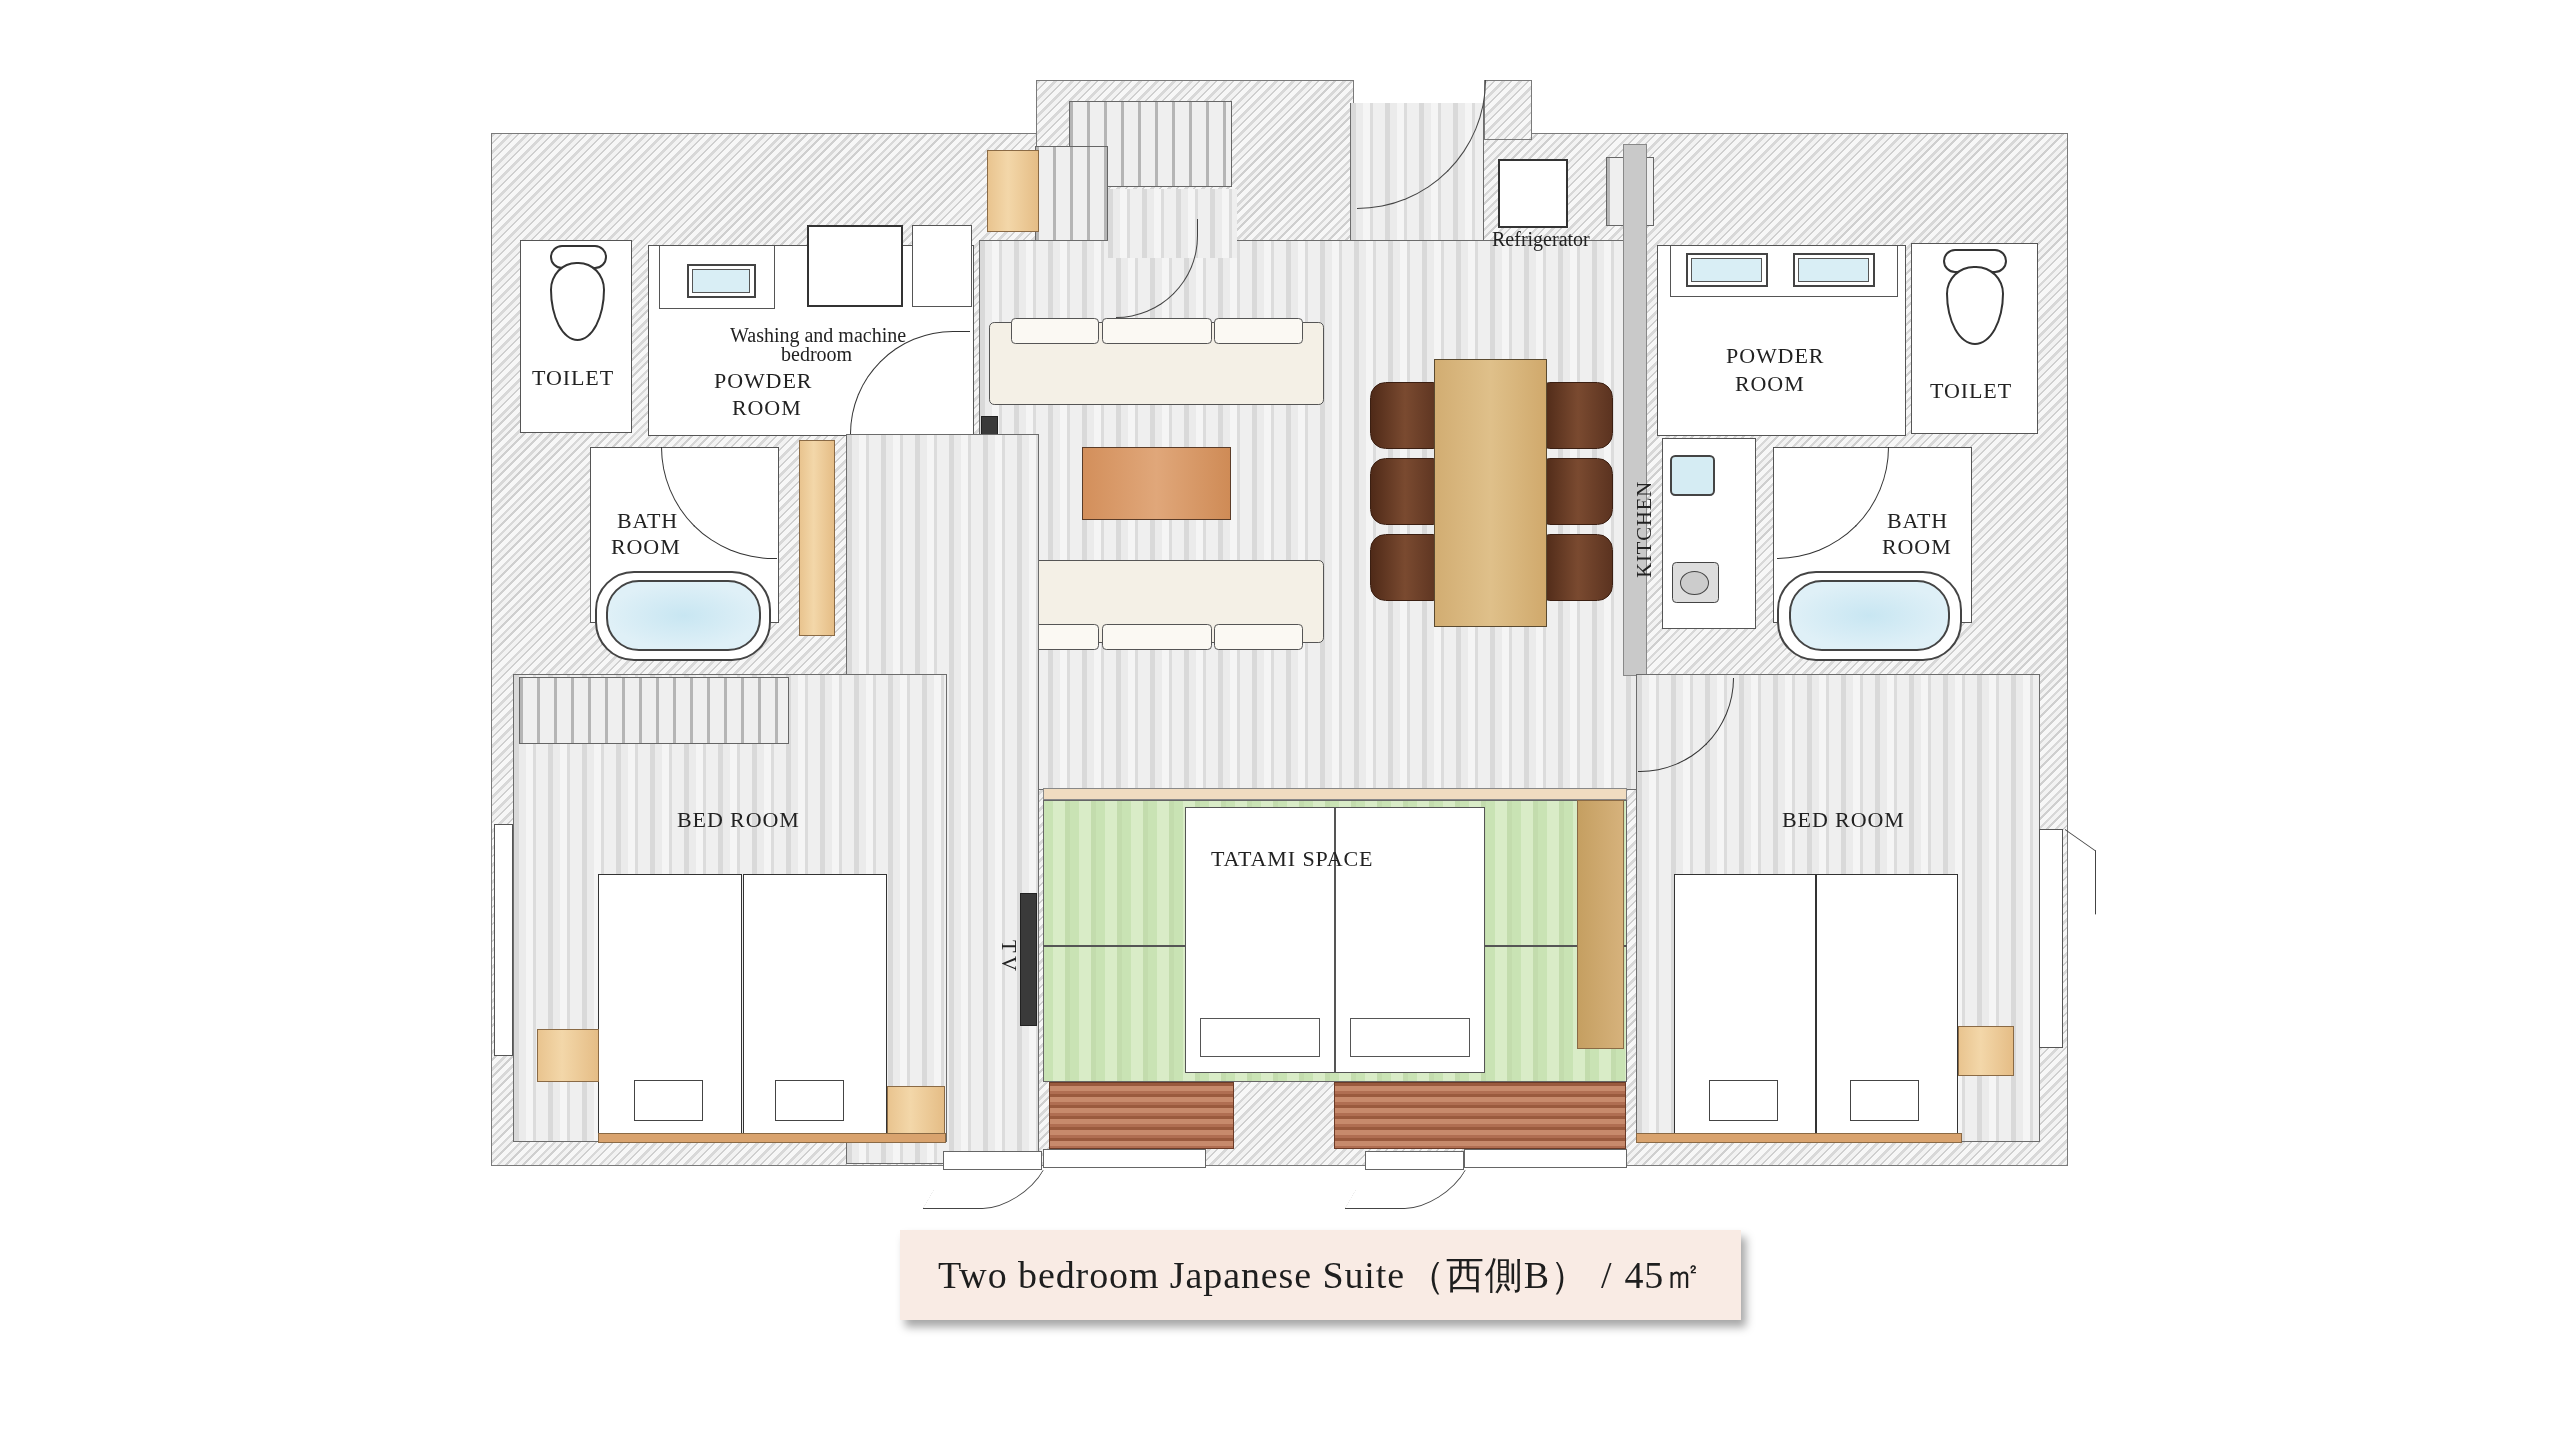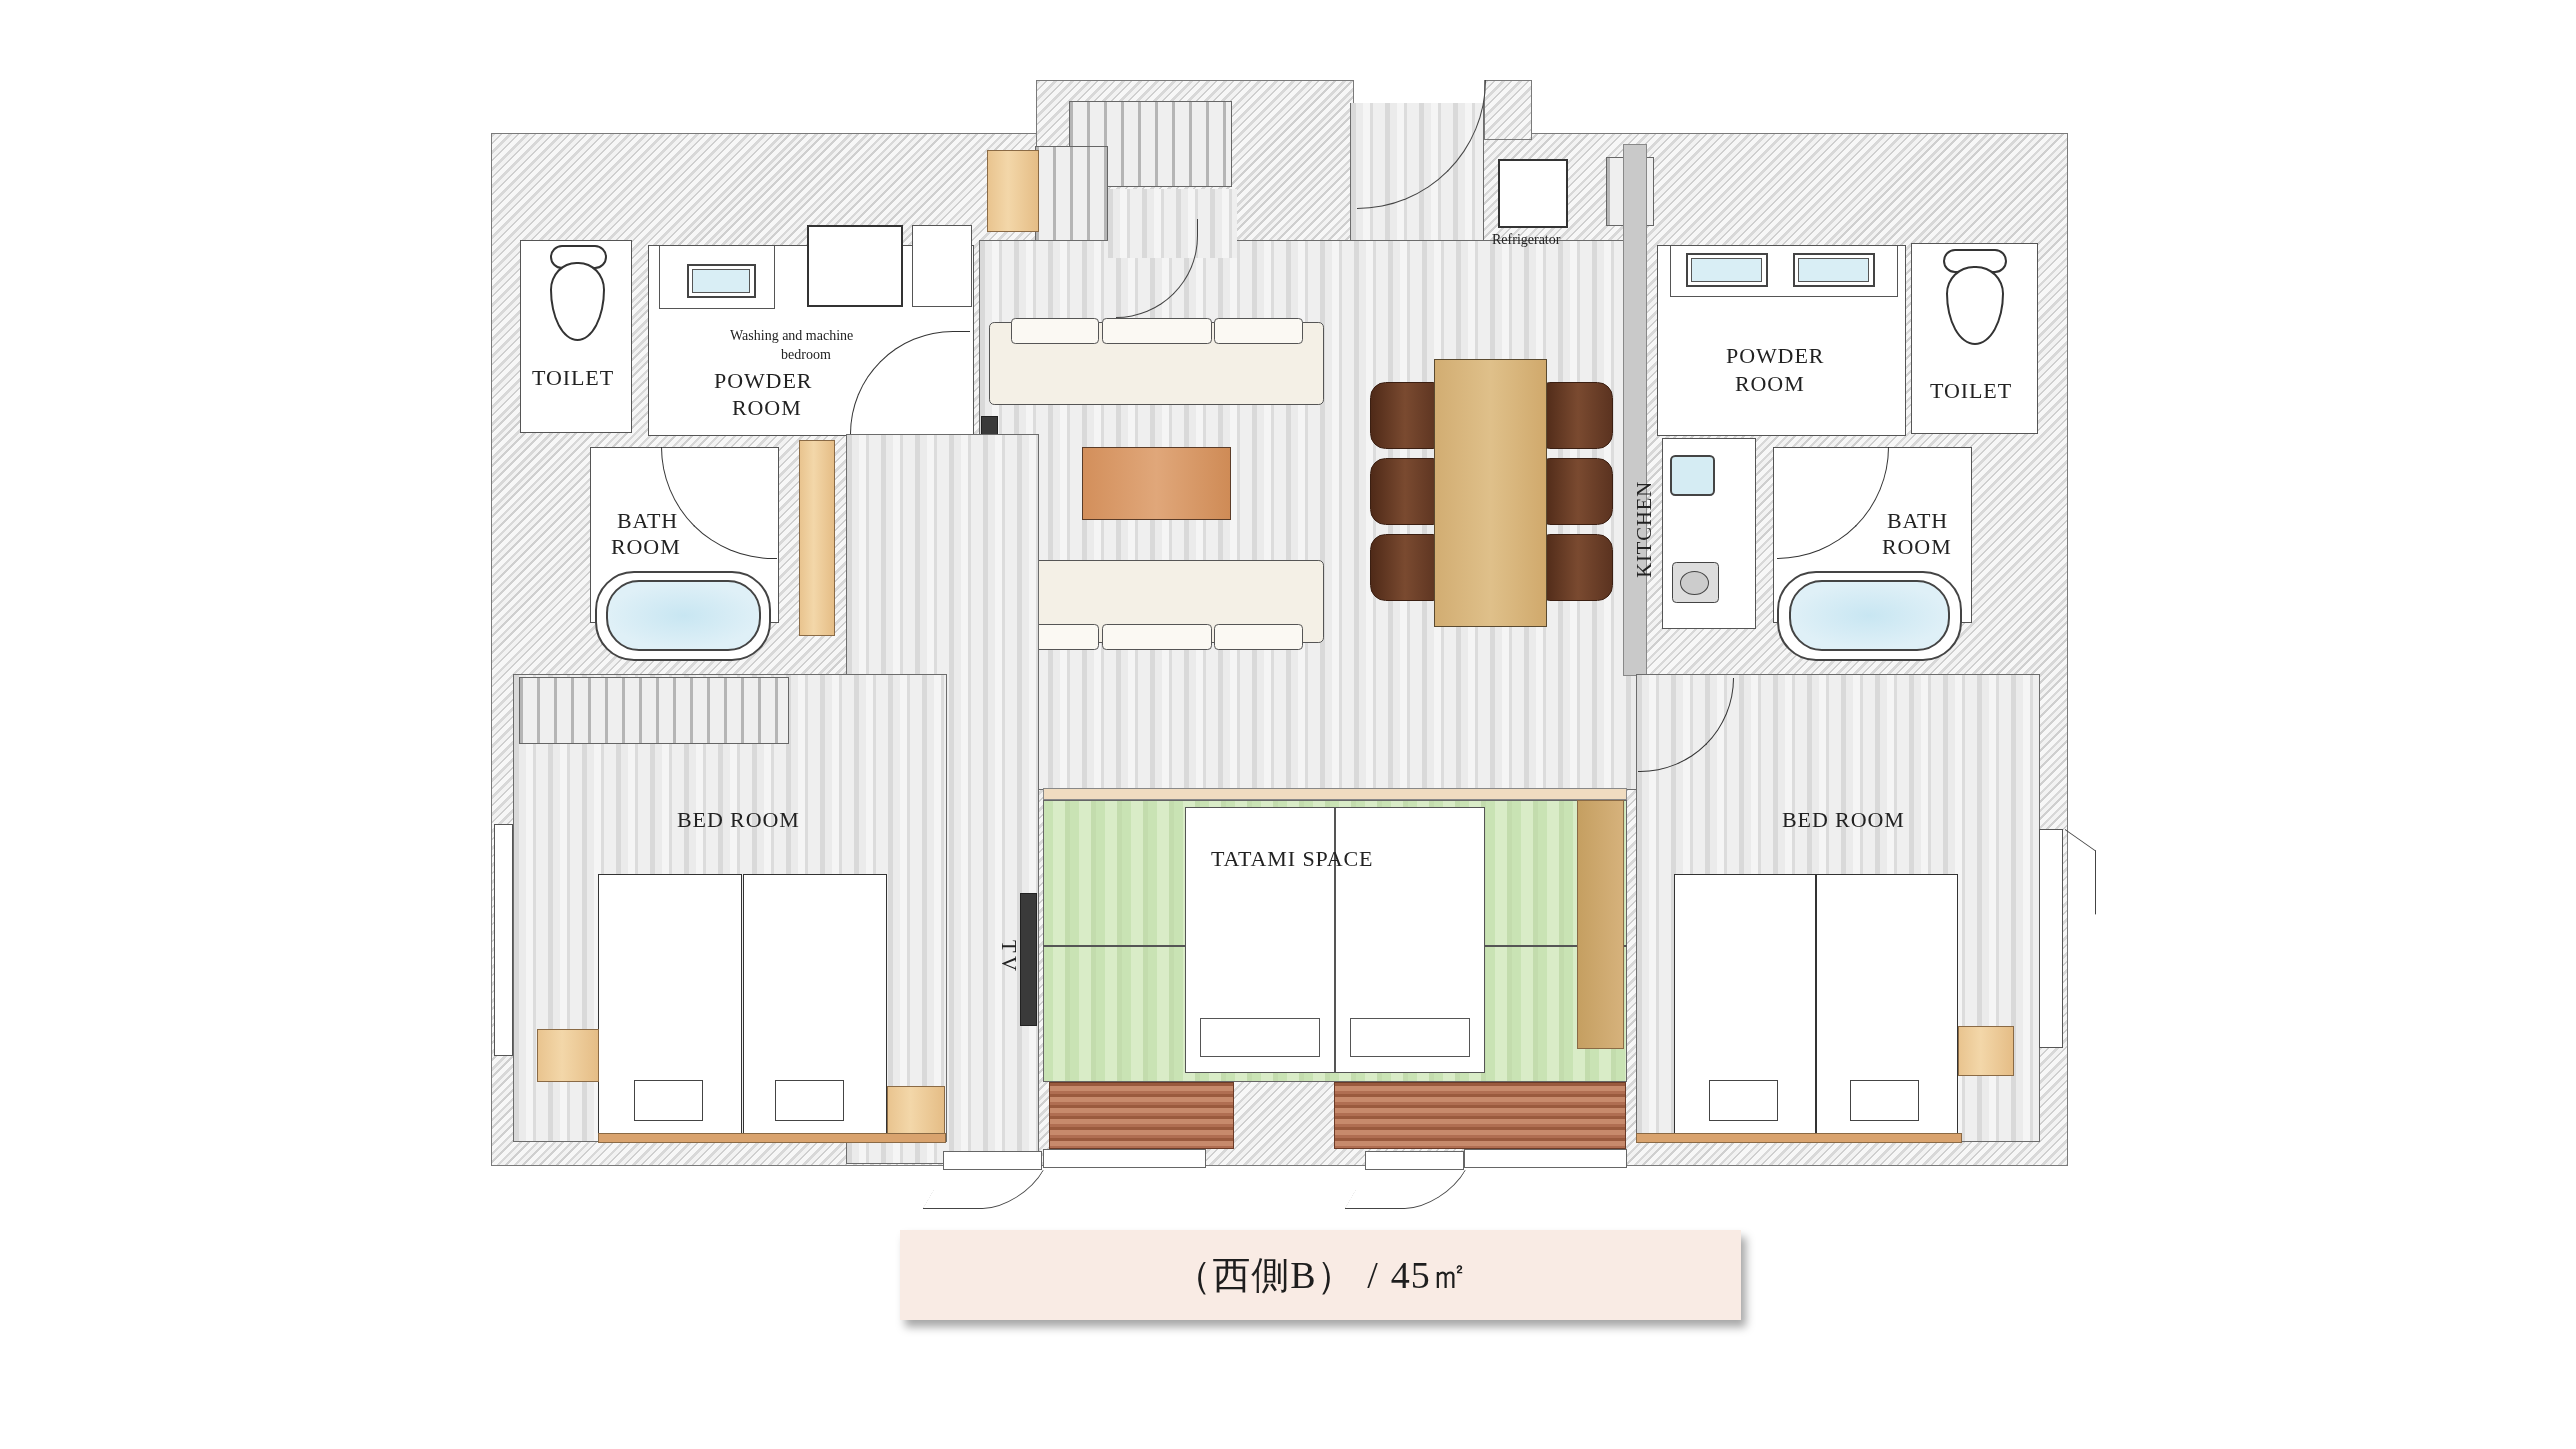--- a/index.html
+++ b/index.html
@@ -13,21 +13,21 @@
     border:1.7px solid #6c6c6c;}
   .white{background:#ffffff;border:1.7px solid #555;}
   .wood{background:linear-gradient(90deg,#e9c48f,#f3d7a9 40%,#e5bd86);border:1.7px solid #8a6a45;}
   .darkwood{background:repeating-linear-gradient(180deg,#9a5a3e 0 3.4px,#c78a6c 3.4px 7.7px,#b06e52 7.7px 11px);border:1.7px solid #6b3b27;}
   .tatami{background:repeating-linear-gradient(90deg,#c9e3b4 0 8.6px,#d9ecc7 8.6px 20.6px,#c3dcad 20.6px 26px);border:1.7px solid #666;}
   .sofa{background:#f4f0e6;border:1.7px solid #555;border-radius:5.2px;}
   .cushion{background:#fbf9f3;border:1.7px solid #555;border-radius:4.3px;}
   .chair{background:linear-gradient(90deg,#4f2a18,#7a4a30 50%,#5b3320);border:1.7px solid #3b1f12;border-radius:15.5px 6.9px 6.9px 15.5px;}
   .chair.r{border-radius:6.9px 15.5px 15.5px 6.9px;}
   .label{position:absolute;text-align:center;font-size:22px;letter-spacing:0.9px;line-height:26px;white-space:nowrap;color:#222;}
-  .small{font-size:14px;line-height:19px;letter-spacing:0;}
+  .small{font-size:20px;line-height:19px;letter-spacing:0;}
   .tub{background:#fff;border:2.6px solid #444;border-radius:39px;}
   .tub-in{background:radial-gradient(ellipse at center,#c8e6f2,#dff0f7 70%);border:2.6px solid #444;border-radius:33px;}
   .sink{background:#fff;border:2.6px solid #444;}
   .sink-in{background:#d9eef5;border:1.7px solid #555;}
   .toilet-tank{background:#fff;border:2.6px solid #333;border-radius:12px;}
   .toilet-bowl{background:#fff;border:2.6px solid #333;border-radius:48% 48% 50% 50% / 35% 35% 65% 65%;}
   .tv{background:#3a3a3a;border:1.7px solid #222;}
   .closet{background:repeating-linear-gradient(90deg,#b5b5b5 0 2.6px,#efefef 2.6px 17px);border:1.7px solid #666;}
   .caption{background:#f9ebe4;box-shadow:5.2px 6.9px 8.6px rgba(0,0,0,0.35);}
   .caption-text{font-size:38px;letter-spacing:0.9px;color:#1e1e1e;}
@@ -181,17 +181,18 @@
 
   <div class="abs" style="left:943px;top:1151px;width:99px;height:19px;background:#fff;border:1.7px solid #666;"></div>
   <div class="abs" style="left:945px;top:1170px;width:99px;height:39px;border-left:none;border-right:1.7px solid #444;border-bottom:1.7px solid #444;border-bottom-right-radius:52px;transform:skewX(-30deg);transform-origin:top left;"></div>
   <div class="abs" style="left:1043px;top:1149px;width:163px;height:19px;background:#fff;border:1.7px solid #666;"></div>
   <div class="abs" style="left:1365px;top:1151px;width:99px;height:19px;background:#fff;border:1.7px solid #666;"></div>
   <div class="abs" style="left:1367px;top:1170px;width:99px;height:39px;border-right:1.7px solid #444;border-bottom:1.7px solid #444;border-bottom-right-radius:52px;transform:skewX(-30deg);transform-origin:top left;"></div>
   <div class="abs" style="left:1464px;top:1149px;width:163px;height:19px;background:#fff;border:1.7px solid #666;"></div>
 </div>
 
 <div class="abs caption" style="left:900px;top:1230px;width:841px;height:90px;display:flex;align-items:center;justify-content:center;">
+  <span class="caption-text">Two bedroom Japanese Suite</span>
   <span class="caption-text" style="margin-left:2px;">（西側B）</span>
   <span class="caption-text" style="margin:0 12px;">/</span>
   <span class="caption-text">45㎡</span>
 </div>
 
 
 </body></html>

